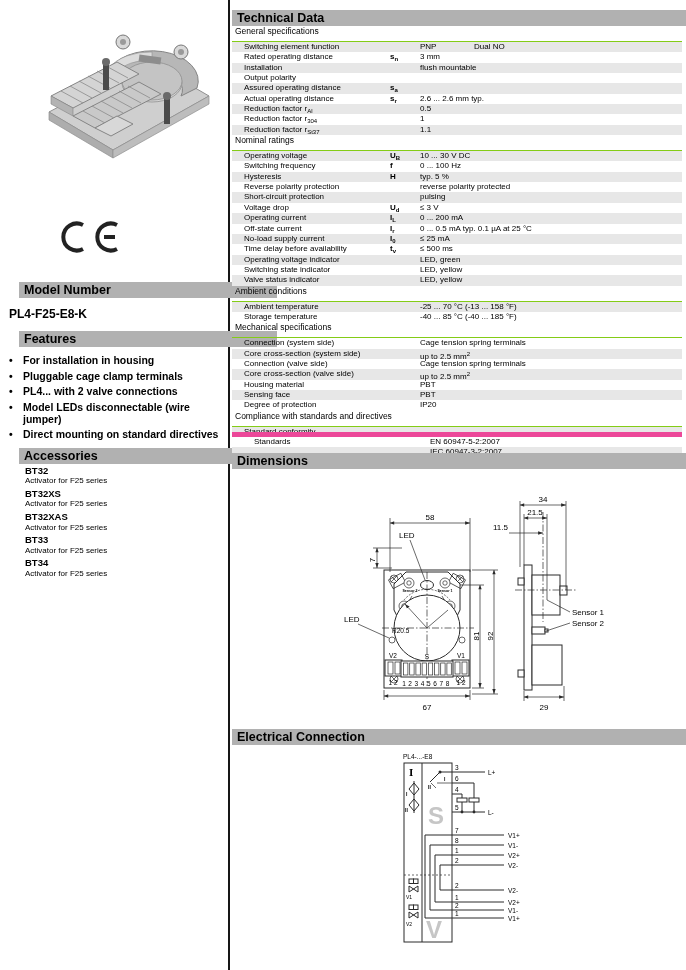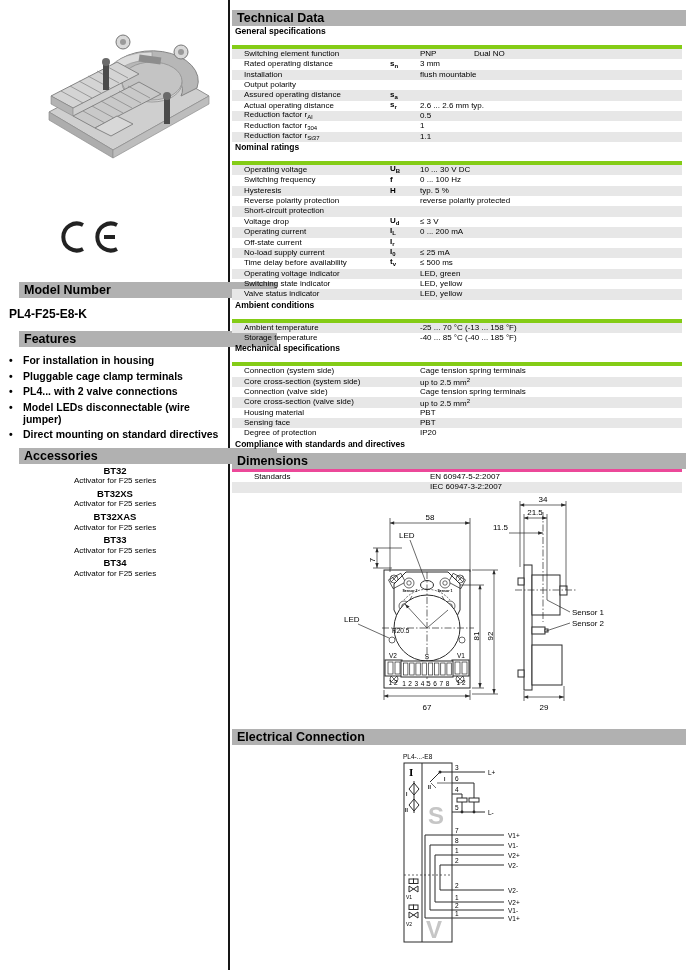--- a/index.html
+++ b/index.html
@@ -11,33 +11,33 @@
   .bar{background:#b1b1b1;height:16px;line-height:16px;font-size:12.5px;font-weight:bold;
        padding-left:5px;box-sizing:border-box;}
 
   
   .sidebar{position:absolute;left:7px;top:0;width:215px;}
   .sb-bar{position:absolute;left:0;width:258px;margin-left:12px;}
   .model-text{position:absolute;left:2px;font-size:12px;font-weight:bold;}
   .features-list{position:absolute;left:2px;width:212px;}
   .feature-item{display:flex;font-size:10.5px;font-weight:bold;line-height:1.15;margin-bottom:3.5px;}
   .feature-item .dot{width:14px;flex:0 0 14px;}
-  .acc-list{position:absolute;left:2px;width:212px;text-align:center;}
+  .acc-list{position:absolute;left:18px;width:212px;}
   .acc-code{font-size:9.5px;font-weight:bold;line-height:1.1;}
   .acc-desc{font-size:8px;line-height:1.2;margin-bottom:3px;}
 
   
   .main{position:absolute;left:232px;top:0;width:450px;}
   .m-bar{position:absolute;left:0;width:462px;}
 
   
   .tech-table{position:absolute;left:0;top:26px;width:450px;}
-  .sec-header{font-size:8.5px;font-weight:bold;height:23px;line-height:11.5px;
-              padding-left:3px;border-bottom:4px solid #84cc16;box-sizing:border-box;}
-  .spec-row{display:flex;height:10.35px;line-height:10.35px;font-size:8px;padding-left:12px;box-sizing:border-box;align-items:center;}
+  .sec-header{font-size:8.5px;font-weight:normal;height:16px;line-height:11.5px;
+              padding-left:3px;border-bottom:1px solid #84cc16;box-sizing:border-box;}
+  .spec-row{display:flex;height:10.35px;line-height:10.35px;font-size:8px;padding-left:12px;box-sizing:border-box;}
   .spec-row.shaded{background:#e7e7e7;}
   .spec-row.underl{border-bottom:5px solid #ec4899;box-sizing:border-box;}
   .c-label{width:146px;flex:0 0 146px;white-space:nowrap;overflow:hidden;}
   .c-label.ind2{padding-left:10px;}
   .c-sym{width:30px;flex:0 0 30px;font-weight:bold;}
   .c-val{flex:1;position:relative;white-space:nowrap;}
   .c-val .val2{position:absolute;left:54px;top:0;}
   sub{font-size:6px;vertical-align:-1.5px;}
   sup{font-size:6px;vertical-align:3px;}
 
@@ -224,34 +224,36 @@
           <div class="c-val"><span>typ. 5  %</span></div>
         </div>
         <div class="spec-row">
           <div class="c-label">Reverse polarity protection</div>
           <div class="c-sym"></div>
           <div class="c-val"><span>reverse polarity protected</span></div>
         </div>
         <div class="spec-row shaded">
           <div class="c-label">Short-circuit protection</div>
           <div class="c-sym"></div>
+          <div class="c-val"><span>pulsing</span></div>
         </div>
         <div class="spec-row">
           <div class="c-label">Voltage drop</div>
           <div class="c-sym">U<sub>d</sub></div>
           <div class="c-val"><span>≤ 3 V</span></div>
         </div>
         <div class="spec-row shaded">
           <div class="c-label">Operating current</div>
           <div class="c-sym">I<sub>L</sub></div>
           <div class="c-val"><span>0 ... 200 mA</span></div>
         </div>
         <div class="spec-row">
           <div class="c-label">Off-state current</div>
           <div class="c-sym">I<sub>r</sub></div>
+          <div class="c-val"><span>0 ... 0.5 mA typ. 0.1 µA at 25 °C</span></div>
         </div>
         <div class="spec-row shaded">
           <div class="c-label">No-load supply current</div>
           <div class="c-sym">I<sub>0</sub></div>
           <div class="c-val"><span>≤ 25 mA</span></div>
         </div>
         <div class="spec-row">
           <div class="c-label">Time delay before availability</div>
           <div class="c-sym">t<sub>v</sub></div>
           <div class="c-val"><span>≤ 500 ms</span></div>

